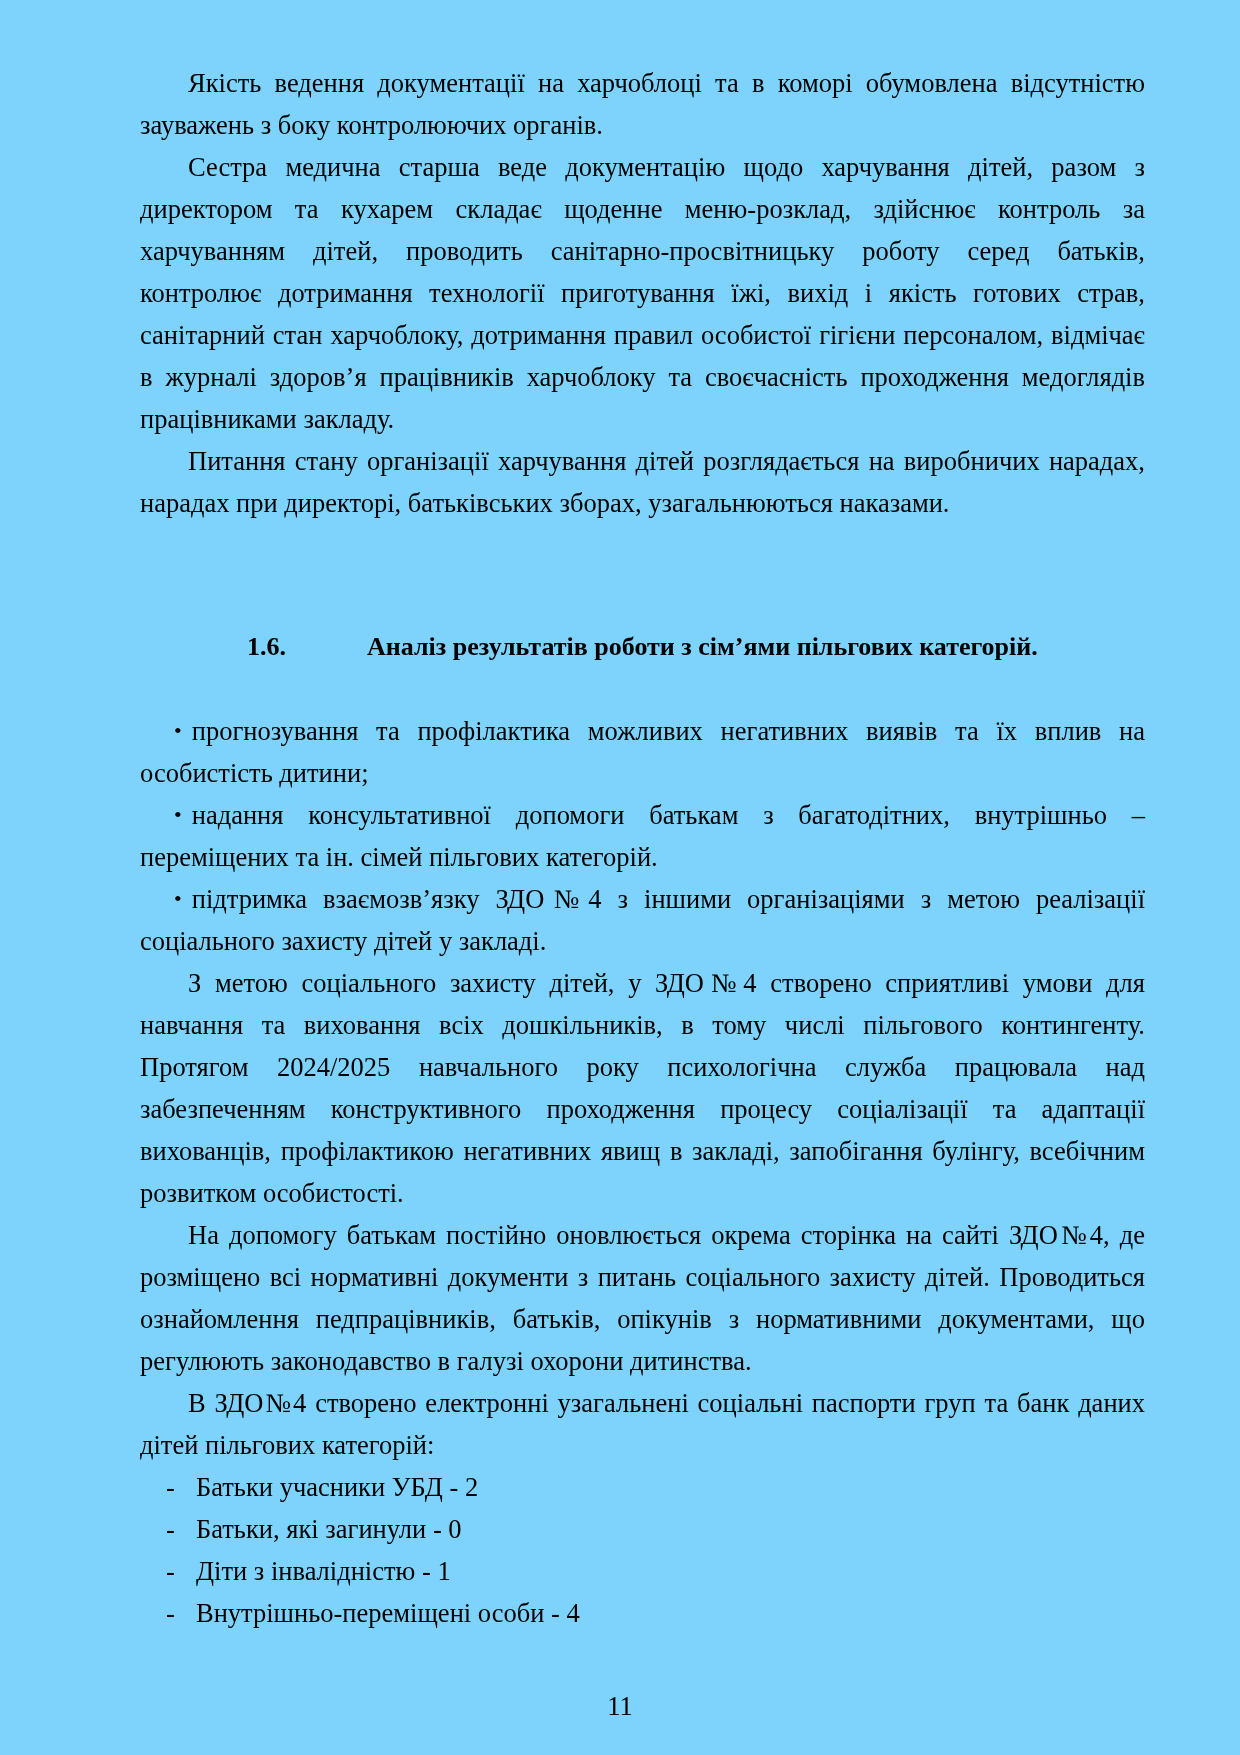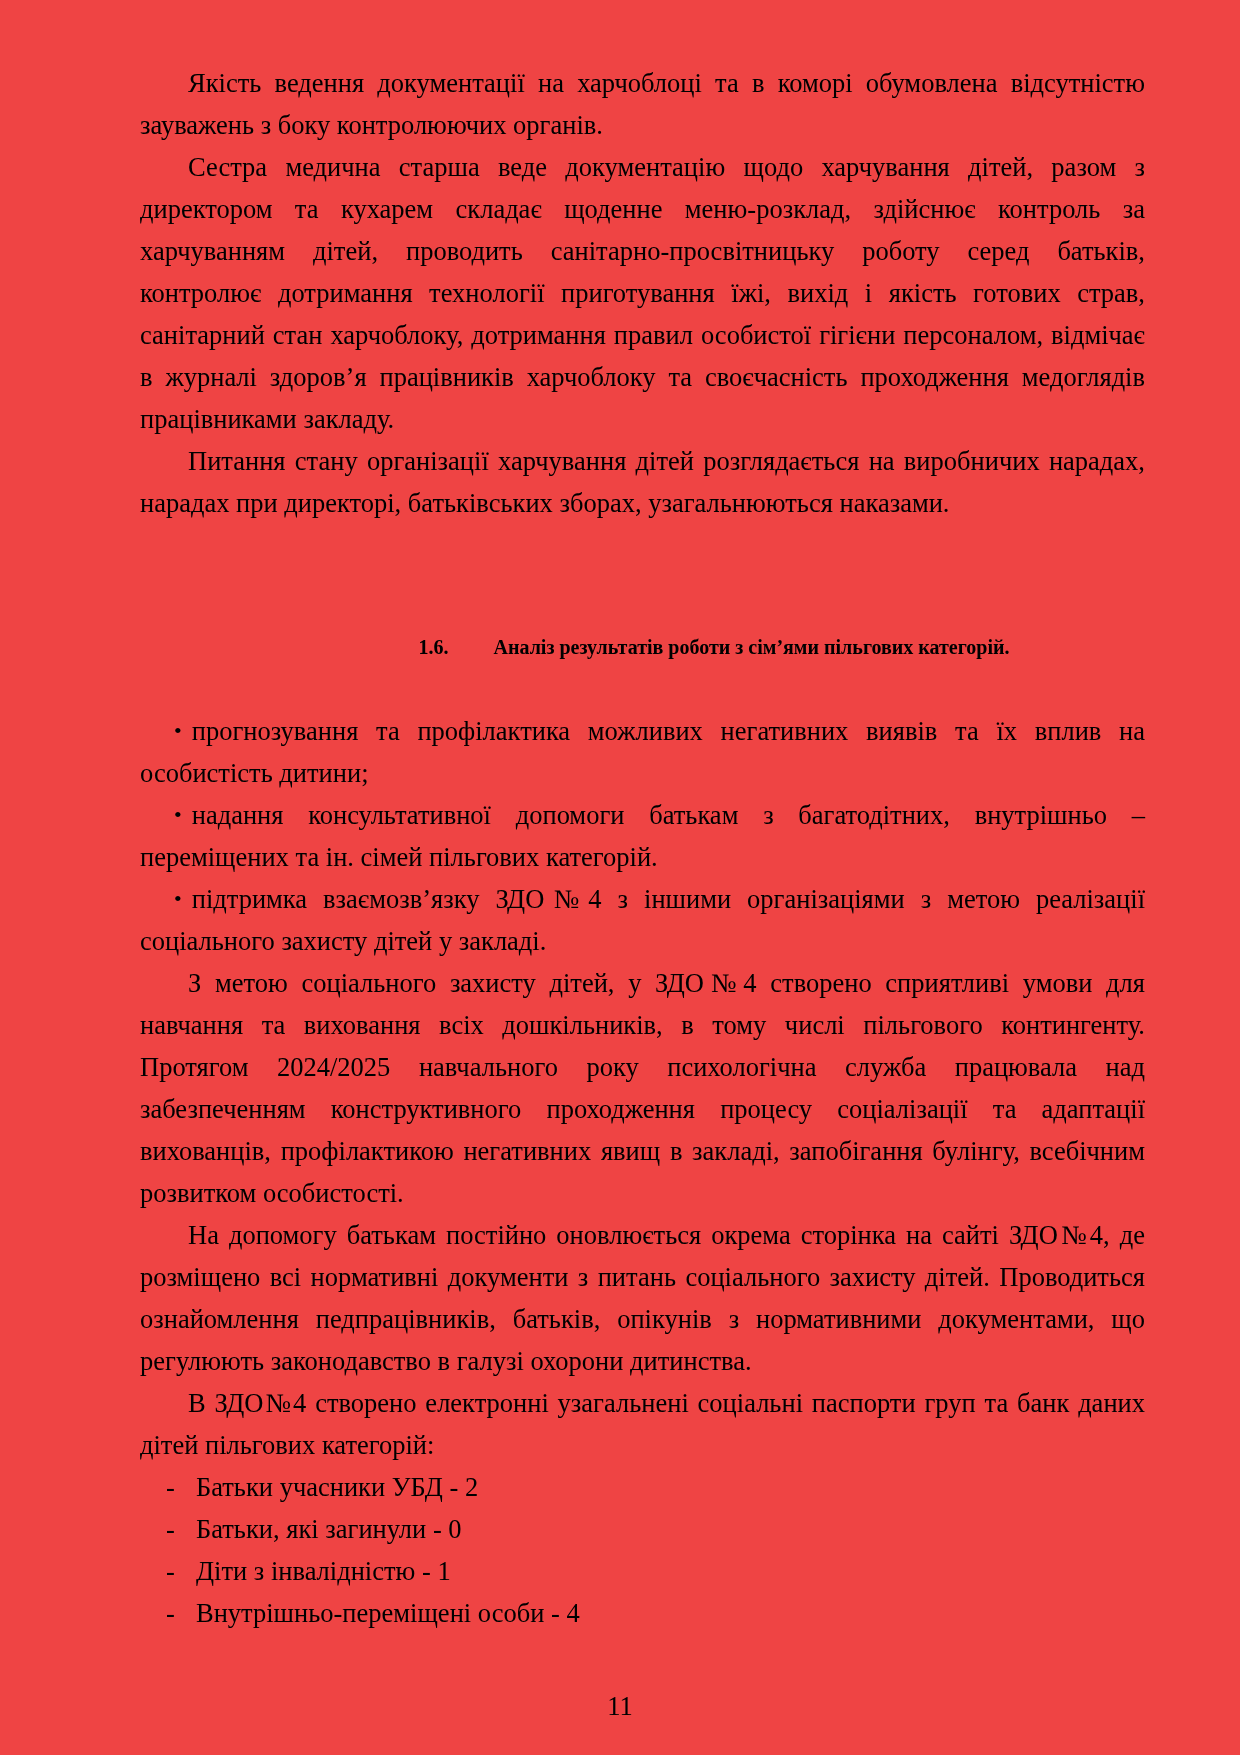--- a/index.html
+++ b/index.html
@@ -6,21 +6,21 @@
   html, body {
     margin: 0;
     padding: 0;
     background: #ffffff;
   }
   .page {
     position: relative;
     width: 1240px;
     height: 1755px;
     margin: 0 auto;
-    background: #ef4444;
+    background: #7dd3fc;
     box-sizing: border-box;
     padding: 62px 95px 0 140px;
     font-family: "Liberation Serif", "DejaVu Serif", serif;
     color: #000000;
     overflow: hidden;
   }
   .body-col {
     width: 1005px;
   }
   p.para {
@@ -43,24 +43,24 @@
     margin: 0;
     text-indent: 34px;
   }
   .bullet-row .dot {
     font-size: 22px;
     vertical-align: 2px;
     padding-right: 10px;
   }
   h2.section-heading {
     margin: 0;
-    font-size: 20px;
+    font-size: 26px;
     line-height: 42px;
     font-weight: bold;
-    text-align: center;
+    text-align: left;
     white-space: pre;
     padding-left: 68px;
   }
   h2.section-heading .num {
     display: inline-block;
     min-width: 120px;
   }
   .gap-before-heading {
     height: 60px;
   }

